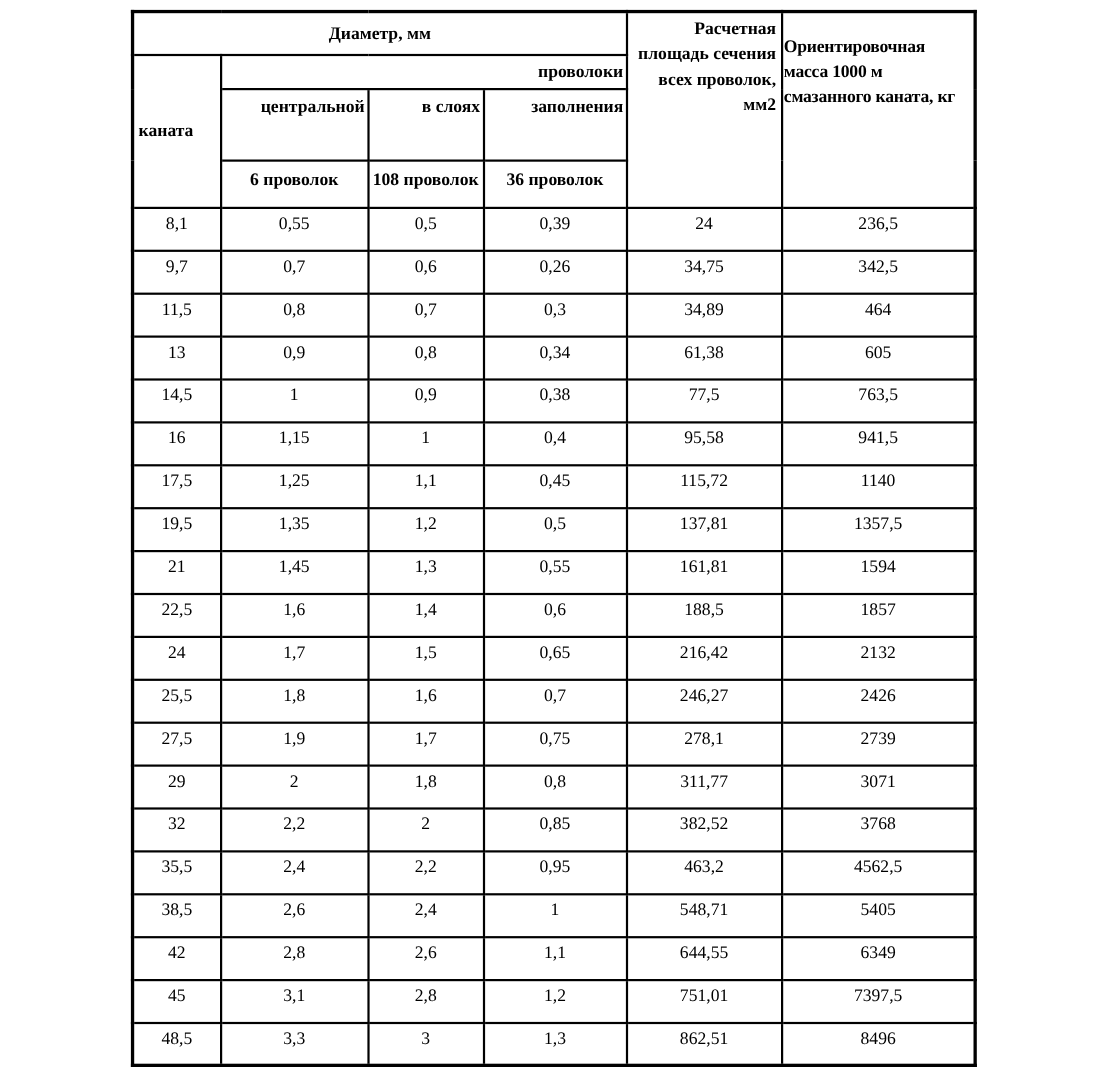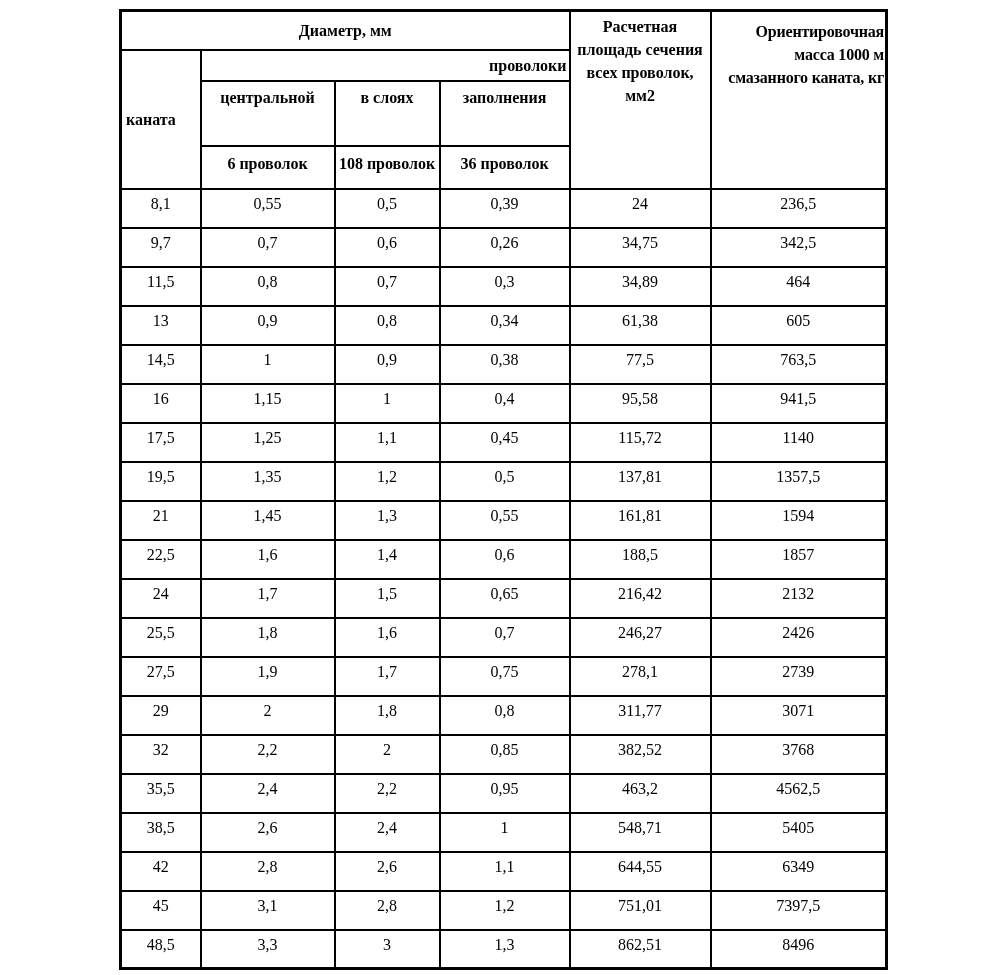--- a/index.html
+++ b/index.html
@@ -37,31 +37,31 @@
     line-height: 23px;
   }
   
   tr.hrow-1 { height: 39px; }
   tr.hrow-2 { height: 29px; }
   tr.hrow-3 { height: 65px; }
   tr.hrow-4 { height: 43px; margin-left: 13px; }
   th.h-diameter { text-align: center; vertical-align: middle; }
   th.h-rope     { text-align: left; vertical-align: middle; padding-left: 4px; }
   th.h-wires    { text-align: right; vertical-align: middle; }
-  th.h-type     { text-align: center; vertical-align: top; padding-top: 4px; }
+  th.h-type     { text-align: right; vertical-align: top; padding-top: 4px; }
   th.h-count    { text-align: center; vertical-align: top; padding-top: 5px; }
   th.h-area {
-    text-align: center;
+    text-align: right;
     vertical-align: top;
     padding: 3px 4px 3px 4px;
   }
   th.h-mass {
-    text-align: right;
+    text-align: left;
     vertical-align: top;
-    padding: 8px 1px;
+    padding: 19px 1px;
     letter-spacing: -0.2px;
   }
   .rope-table tbody tr { height: 39px; }
   .rope-table tbody td {
     text-align: center;
     vertical-align: top;
     padding-top: 5px;
     font-size: 16px;
   }
 </style>

